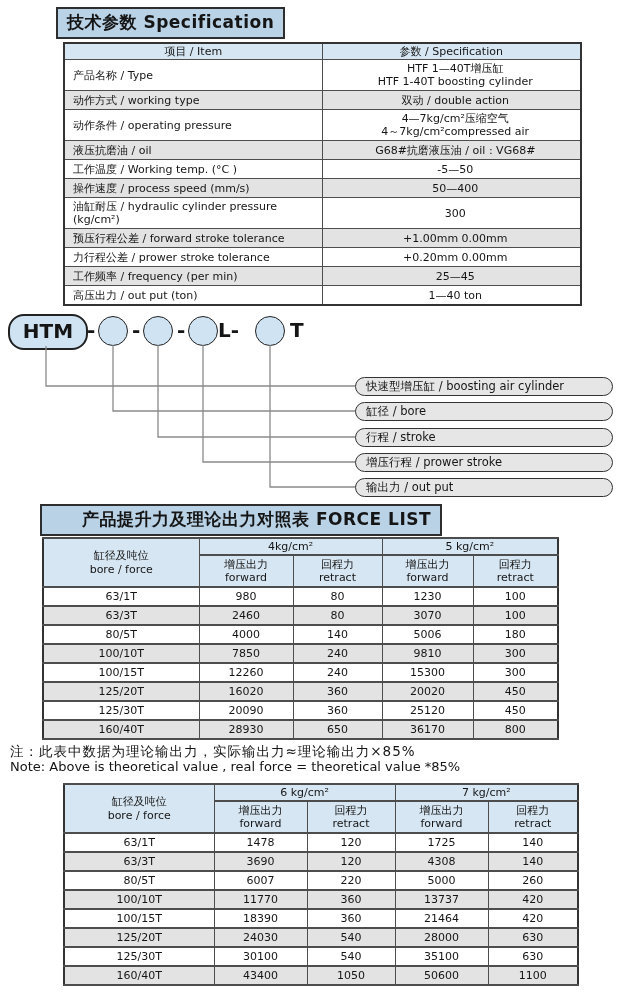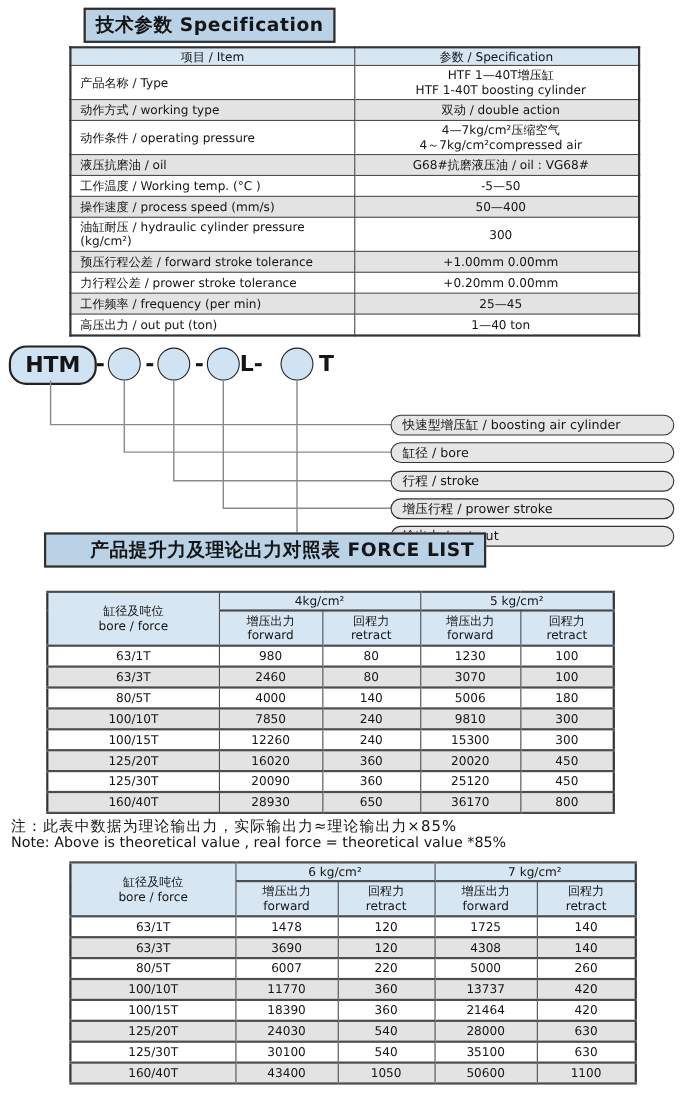--- a/index.html
+++ b/index.html
@@ -15,22 +15,22 @@
   .sec-title{
     position:absolute;
     display:inline-block;
     background:#b9d2e6;
     border:2px solid #2e2e2e;
     font-size:17px;font-weight:bold;
     padding:2px 9px 3px 9px;
     letter-spacing:0.5px;
     white-space:nowrap;
   }
-  #title-spec{left:76px;top:7px;text-align:right;}
-  #title-force{left:40px;top:484px;padding-left:40px;}
+  #title-spec{left:56px;top:7px;text-align:right;}
+  #title-force{left:40px;top:504px;padding-left:40px;}
 
   
   #spec-wrap{position:absolute;left:63px;top:42px;}
   table{border-collapse:collapse;table-layout:fixed;}
   .grid{border:2px solid #333;}
   .grid th,.grid td{
     border:1px solid #4d4d4d;
     font-size:11px;font-weight:normal;
     line-height:13px;
     padding:2px 4px;

